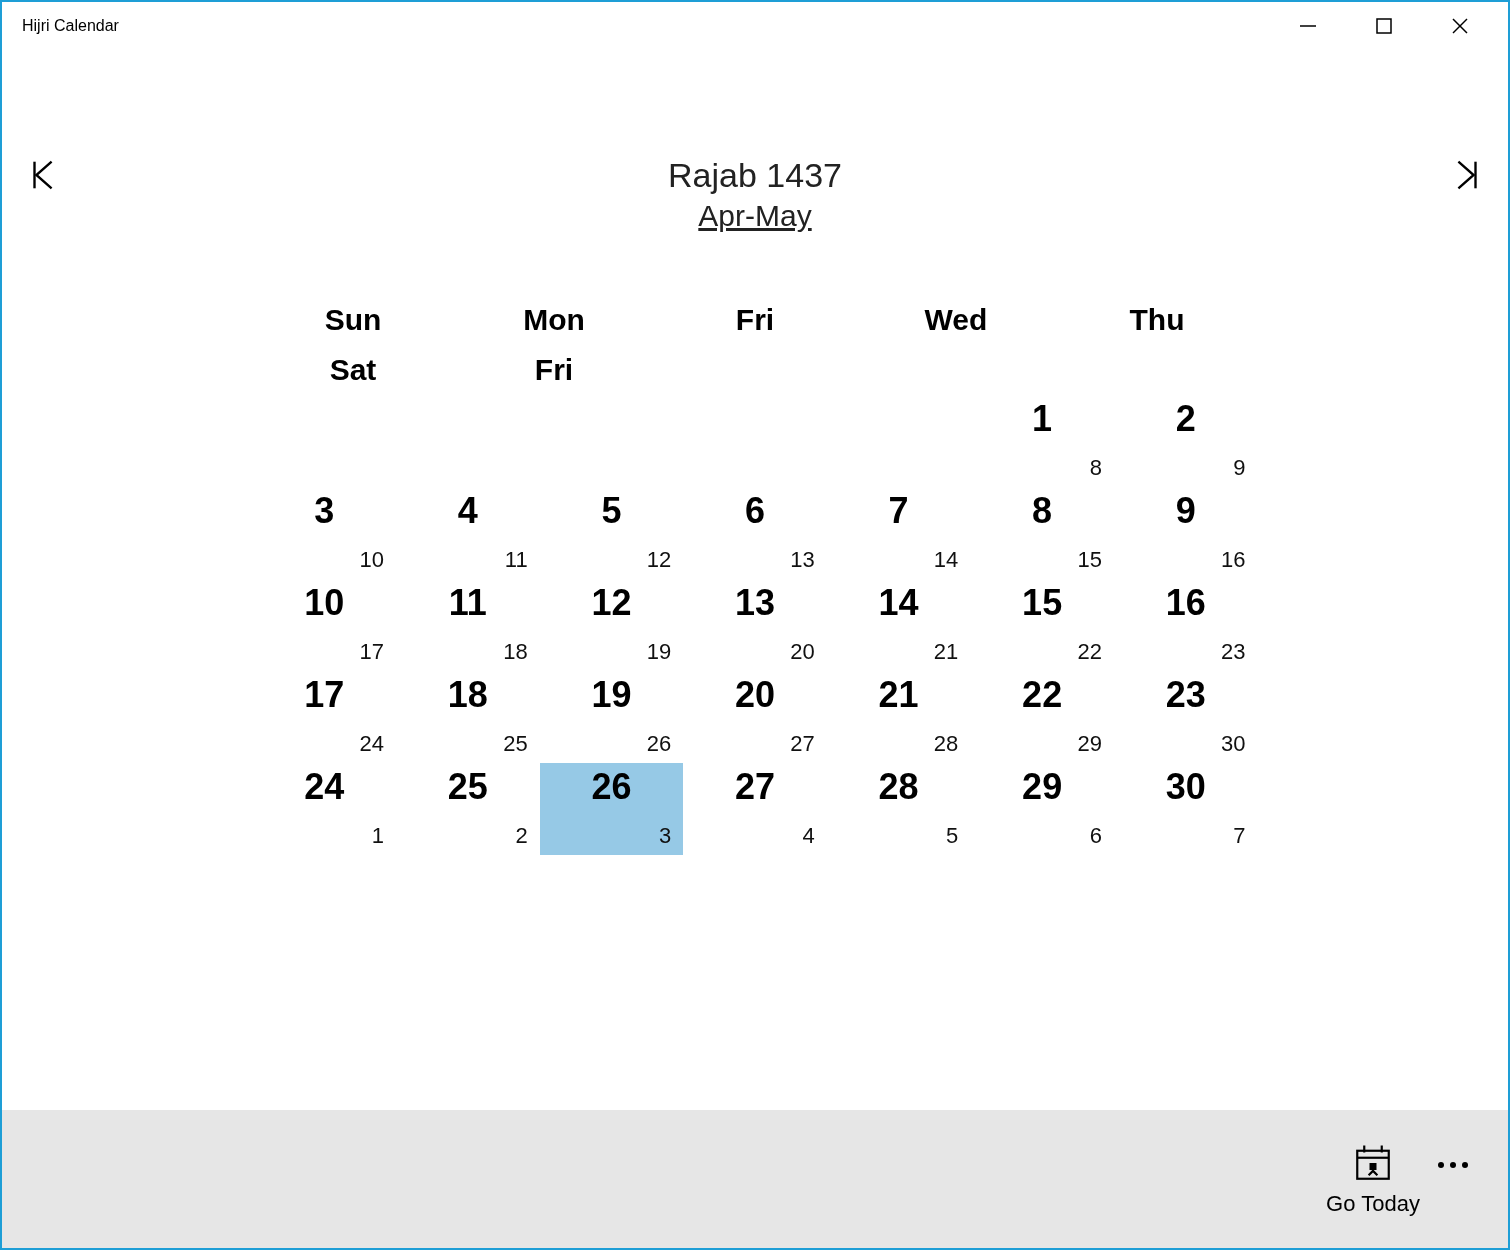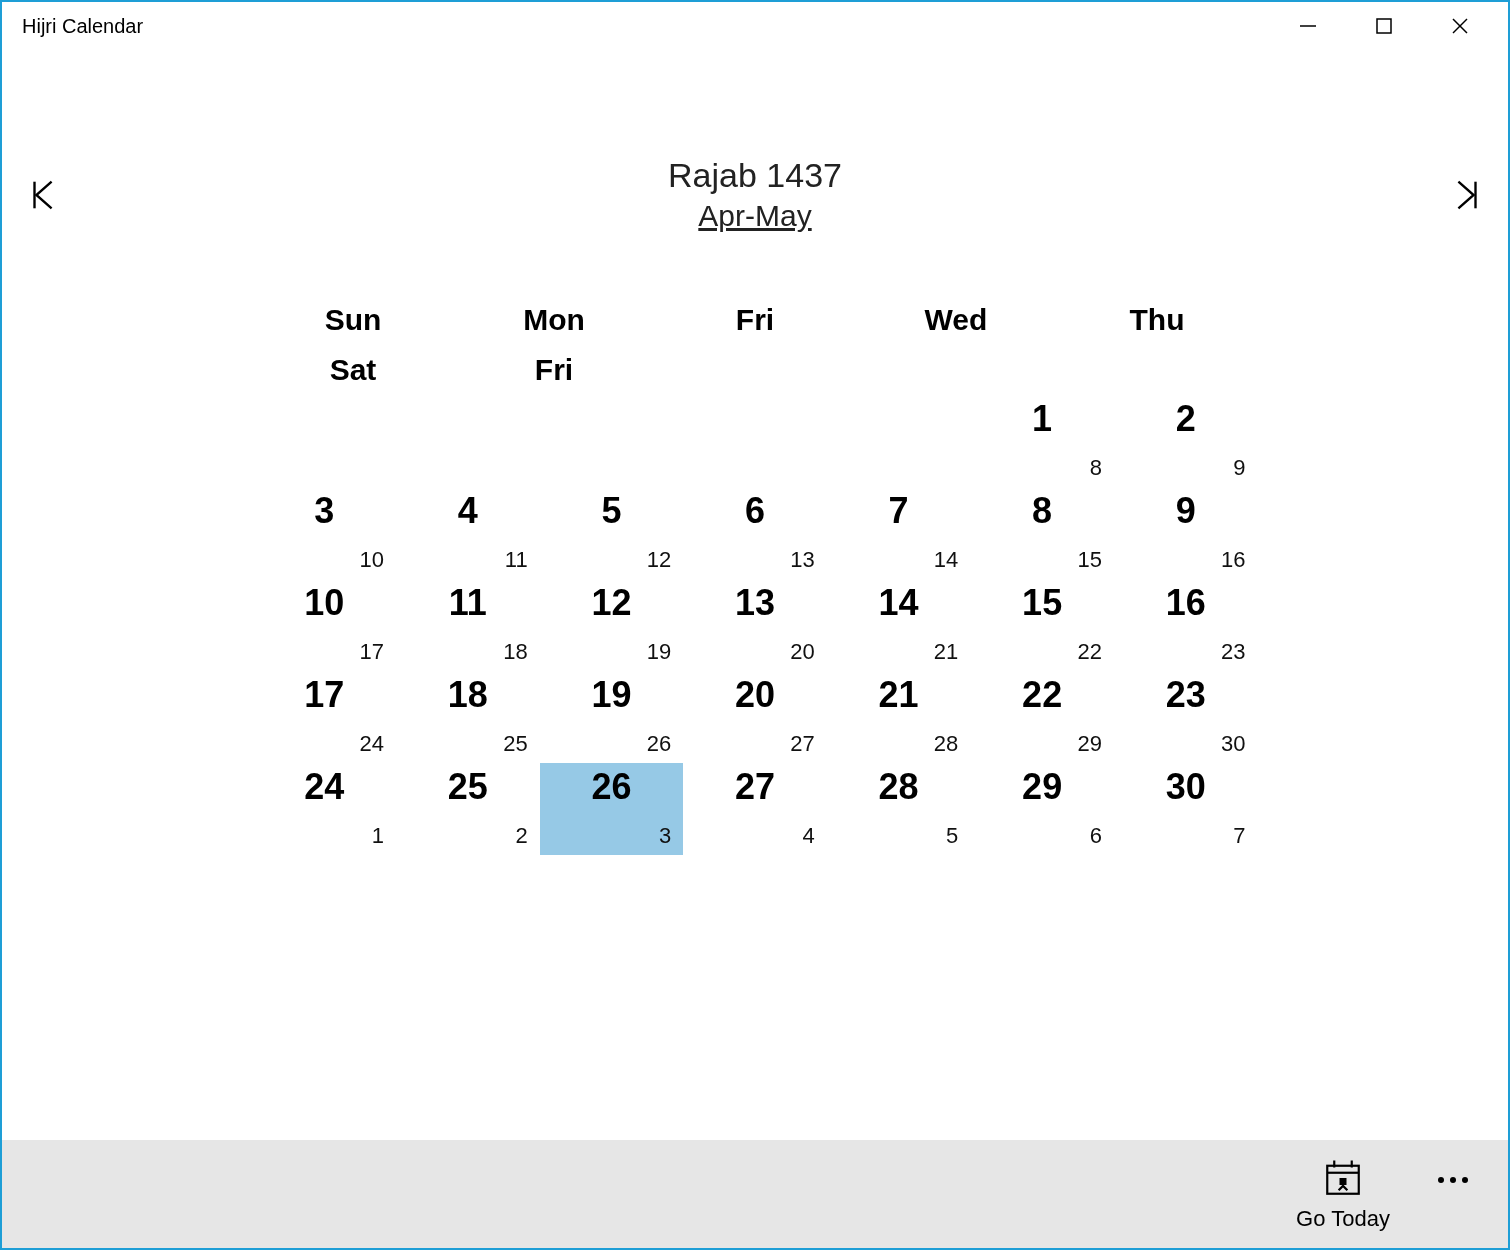--- a/index.html
+++ b/index.html
@@ -9,32 +9,32 @@
     border:2px solid #1e9ed6;
     background:#fff;
     display:flex; flex-direction:column;
     position:relative;
   }
   .titlebar {
     height:48px;
     display:flex; align-items:center; justify-content:space-between;
     padding:0 0 0 20px;
   }
-  .titlebar-title { font-size:20px; color:#000; }
+  .titlebar-title { font-size:16px; color:#000; }
   .win-controls { display:flex; height:48px; padding-right:10px;}
   .win-btn {
     width:76px; height:48px; display:flex; align-items:center; justify-content:center;
     cursor:default;
   }
   .win-btn svg { stroke:#000; }
   
   .content { flex:1; position:relative; }
   
   .nav-row {
-    display:flex; align-items:center; justify-content:space-between;
+    display:flex; align-items:flex-start; justify-content:space-between;
     padding:0 22px;
     margin-top:105px;
   }
   .nav-arrow { width:40px; height:40px; display:flex; align-items:center; justify-content:center; cursor:pointer; }
   .month-header { text-align:center; }
   .month-hijri { font-size:34px; color:#222; line-height:1.2; }
   .month-greg { font-size:30px; color:#222; line-height:1.3;text-decoration:underline; }
   
   .calendar {
     margin:60px auto 0 auto;
@@ -61,25 +61,24 @@
     position:absolute; left:0; right:0; top:6px;
     text-align:center;
     font-weight:700; font-size:36px; color:#000; line-height:1;
   }
   .gday {
     position:absolute; right:12px; bottom:6px;
     font-size:22px; color:#111;
   }
   
   .bottombar {
-    height:108px;
+    height:138px;
     background:#e6e6e6;
     display:flex; align-items:center; justify-content:flex-end;
     padding:0 30px 0 0;
-    gap:30px;
   }
   .tool {
     display:flex; flex-direction:column; align-items:center; justify-content:center;
     gap:6px; cursor:pointer; min-width:110px;
   }
   .tool-icon { width:44px; height:44px; display:flex; align-items:center; justify-content:center; }
   .tool-label { font-size:22px; color:#000; }
   .more-dots {
     display:flex; gap:6px; align-items:center; justify-content:center;
     width:50px; height:50px; cursor:pointer;

